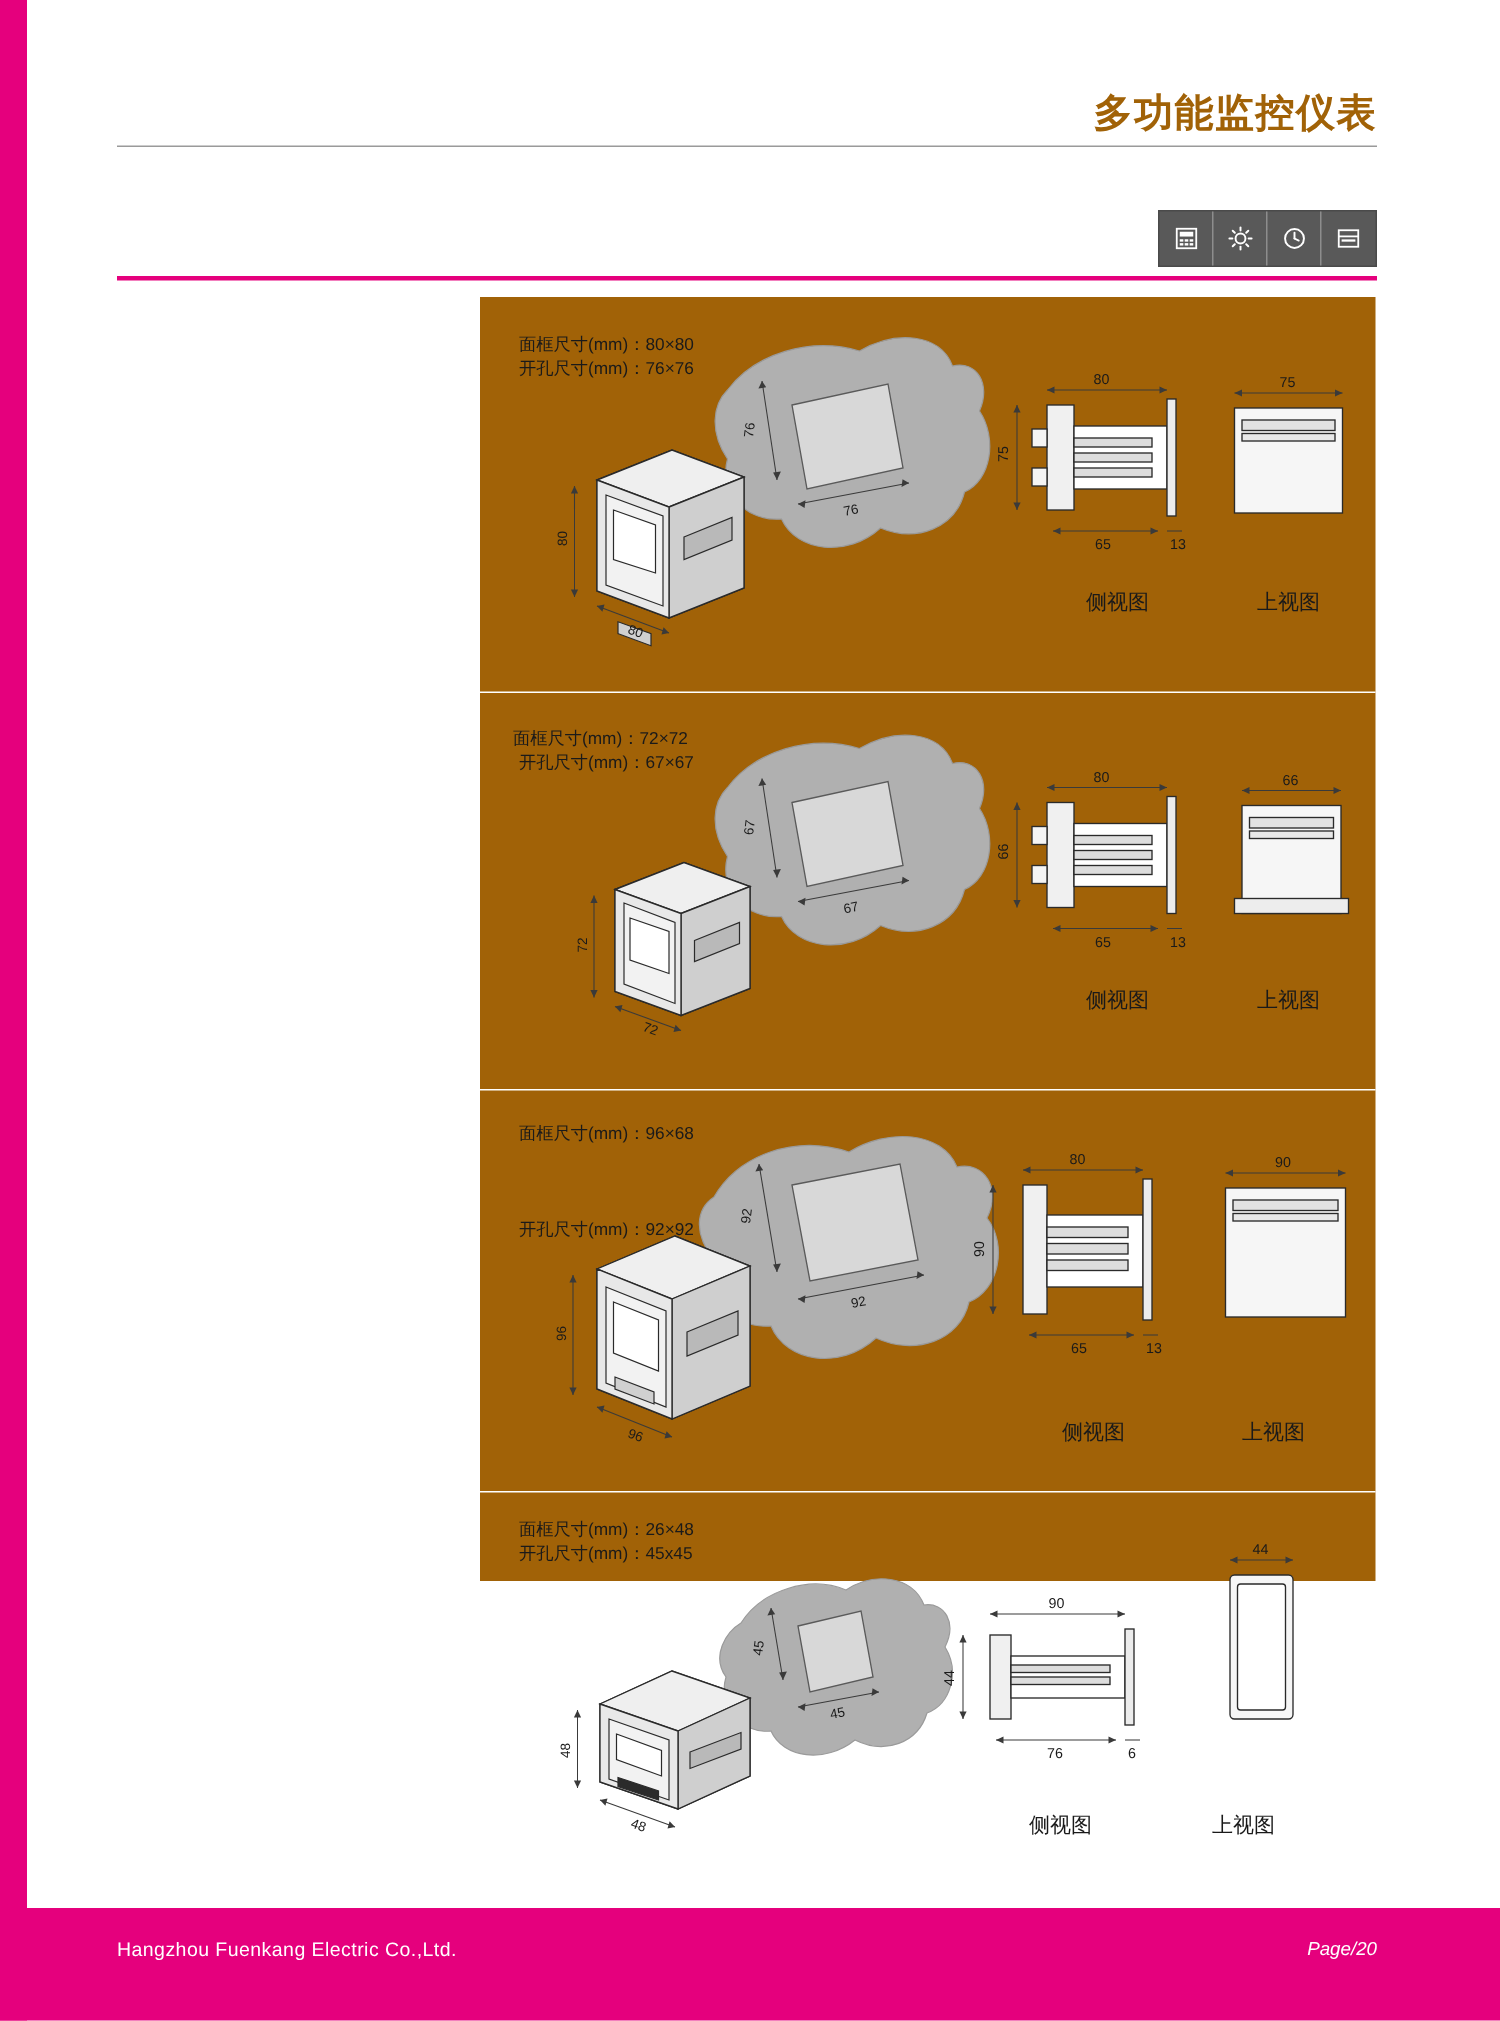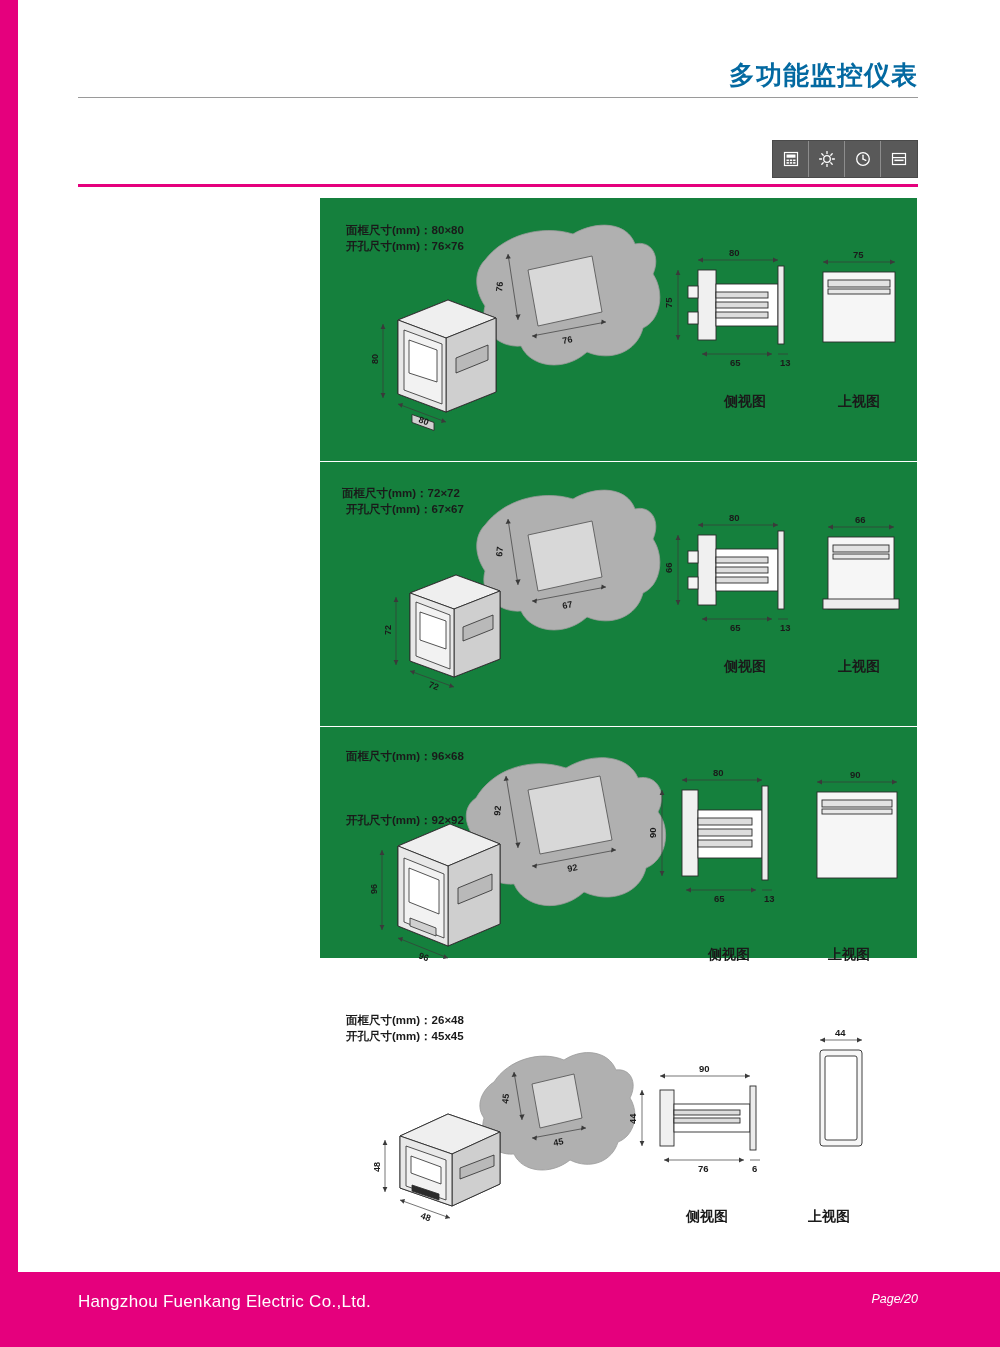--- a/index.html
+++ b/index.html
@@ -27,21 +27,21 @@
     left: 0; top: 0;
     width: 18px;
     height: 1347px;
     background: #e5007d;
   }
   .header-title {
     position: absolute;
     right: 82px;
     top: 58px;
     font-size: 26px;
-    color: #0369a1;
+    color: #a16207;
     font-weight: bold;
     letter-spacing: 1px;
     white-space: nowrap;
   }
   .rule-thin {
     position: absolute;
     left: 78px;
     right: 82px;
     top: 97px;
     height: 1px;
@@ -76,23 +76,22 @@
   }
   .icon-cell:last-child { border-right: none; }
   .icon-cell svg { display: block; }
 
   
   .panel {
     position: absolute;
     left: 320px;
     top: 198px;
     width: 597px;
-    height: 760px;
-    background: #15803d;
-    font-weight: bold;
+    height: 856px;
+    background: #a16207;
   }
   .sect-div {
     position: absolute;
     left: 0;
     width: 597px;
     height: 1px;
     background: #ffffff;
   }
   .dim-label {
     position: absolute;
@@ -116,21 +115,21 @@
     left: 0;
     top: 1272px;
     width: 1000px;
     height: 75px;
     background: #e5007d;
   }
   .footer-left {
     position: absolute;
     left: 78px;
     top: 1292px;
-    font-size: 17px;
+    font-size: 13px;
     color: #ffffff;
     letter-spacing: 0.3px;
   }
   .footer-right {
     position: absolute;
     right: 82px;
     top: 1292px;
     font-size: 12.5px;
     color: #ffffff;
     font-style: italic;

